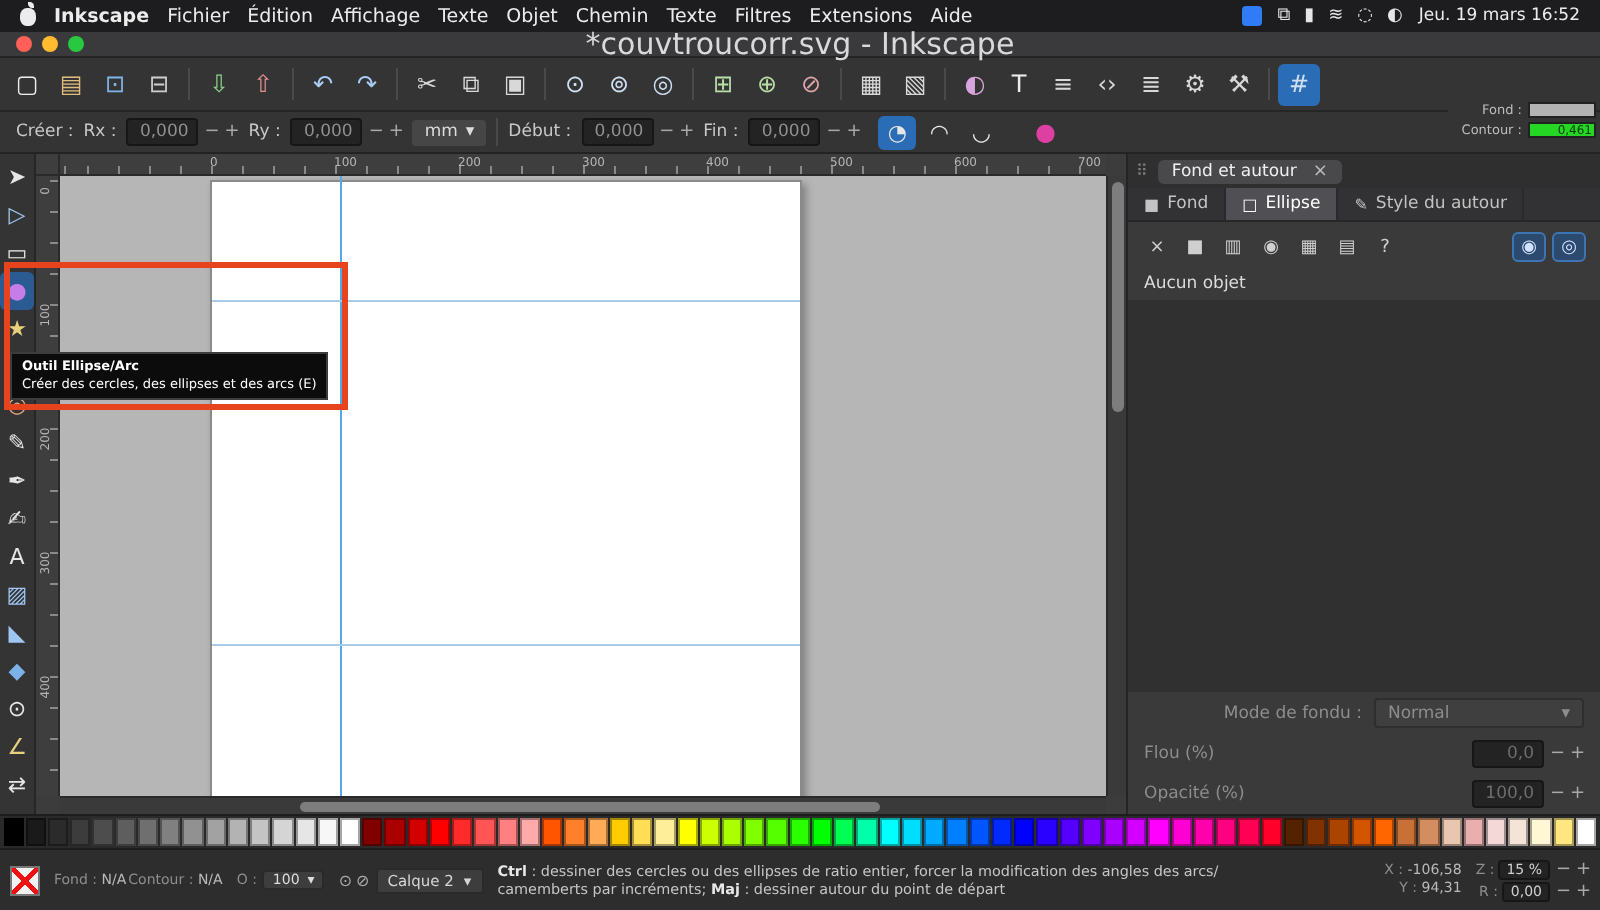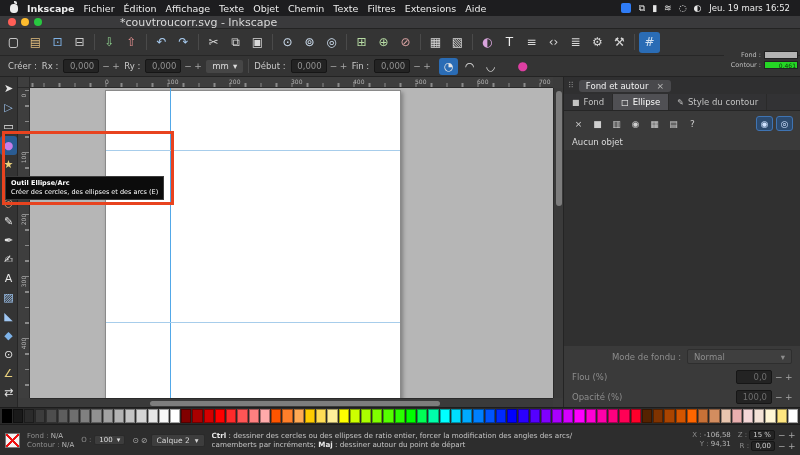--- a/index.html
+++ b/index.html
@@ -12,21 +12,21 @@
 .app-name{font-weight:bold}
 .menu-item{white-space:nowrap}
 .menubar-right{margin-left:auto;display:flex;align-items:center;gap:8px;font-size:8.5px}
 .status-icon{font-size:9px;color:#e6e6e6}
 .blue-app{width:10px;height:10px;border-radius:2px;background:#2f7cf6}
 
 .titlebar{height:13px;background:#3a3a3c;position:relative;display:flex;align-items:center;border-bottom:1px solid #232323}
 .traffic{display:flex;gap:5px;margin-left:8px}
 .tl{width:8px;height:8px;border-radius:50%}
 .tl.red{background:#ff5f57}.tl.yellow{background:#febc2e}.tl.green{background:#28c840}
-.title-text{position:absolute;left:120px;right:120px;text-align:left;font-size:11px;color:#d9d9d9;white-space:nowrap;overflow:hidden}
+.title-text{position:absolute;left:120px;right:120px;text-align:center;font-size:15px;color:#d9d9d9;white-space:nowrap;overflow:hidden}
 
 .commands{height:27px;background:#343434;border-bottom:1px solid #262626;display:flex;align-items:center;padding:0 3px;gap:1px}
 .tb-icon{width:21px;height:21px;border-radius:3px;display:flex;align-items:center;justify-content:center;font-size:12px;flex:0 0 auto}
 .tb-icon.active{background:#2a6cb5}
 .tb-sep{width:1px;height:16px;background:#4a4a4a;margin:0 3px;flex:0 0 auto}
 
 .tool-controls{height:21px;background:#343434;border-bottom:1px solid #232323;display:flex;align-items:center;gap:5px;padding:0 8px;font-size:8.5px;color:#c9c9c9}
 .tc-label{white-space:nowrap}
 .spin{display:inline-flex;align-items:center;gap:3px}
 .spin .val{background:#232323;border:1px solid #161616;border-radius:2px;color:#909090;font-size:8.5px;padding:1px 4px;min-width:36px;text-align:right}
@@ -87,21 +87,21 @@
 .dis-label{color:#8d8d8d}
 .blend-row .dis-label{margin-left:auto}
 .dd.disabled{background:#3f3f3f;border:1px solid #2e2e2e;color:#8d8d8d;width:105px;justify-content:space-between}
 .fs-row .spin{margin-left:auto}
 
 .palette{height:17px;background:#2a2a2a;display:flex;padding:1px;border-top:1px solid #1d1d1d}
 .swatch{flex:1;margin:0 .5px;border:1px solid rgba(0,0,0,.35)}
 
 .statusbar{height:31px;background:#2d2d2d;border-top:1px solid #1c1c1c;display:flex;align-items:center;gap:7px;padding:0 5px;font-size:7px;color:#b9b9b9}
 .no-style{width:15px;height:15px;background:#f2f2f2;border:1px solid #777;flex:0 0 auto;background-image:linear-gradient(45deg,transparent 43%,#e11 43% 57%,transparent 57%),linear-gradient(135deg,transparent 43%,#e11 43% 57%,transparent 57%)}
-.fs-ind{display:flex;flex-direction:column;gap:1px;line-height:8px;flex:0 0 auto}
+.fs-ind{display:flex;flex-direction:row;gap:1px;line-height:8px;flex:0 0 auto}
 .lab{color:#8e8e8e}
 .o-group,.layer-group{display:flex;align-items:center;gap:3px;flex:0 0 auto}
 .o-box{padding:0 4px;font-size:7px;background:#3d3d3d;border:1px solid #2a2a2a}
 .mini-icon{font-size:8px;color:#a9a9a9}
 .layer-dd{background:#3d3d3d;border:1px solid #2a2a2a;border-radius:2px;padding:1px 5px;display:flex;gap:5px;align-items:center;color:#d6d6d6;font-size:7.5px}
 .msg{flex:1;line-height:9px;font-size:7.2px;color:#c6c6c6;white-space:nowrap;overflow:hidden}
 .msg b{color:#e9e9e9}
 .msg-line{display:block}
 .coords{display:flex;flex-direction:column;line-height:9px;text-align:right;min-width:50px;flex:0 0 auto}
 .zr-group{display:flex;flex-direction:column;gap:1px;flex:0 0 auto}
@@ -344,21 +344,21 @@
         <span class="fs-tab">
           <span class="fs-tab-icon">■</span>
           <span>Fond</span>
         </span>
         <span class="fs-tab active">
           <span class="fs-tab-icon">□</span>
           <span>Ellipse</span>
         </span>
         <span class="fs-tab">
           <span class="fs-tab-icon">✎</span>
-          <span>Style du contour</span>
+          <span>Style du autour</span>
         </span>
       </div>
     <div class="paint-row">
       <span class="paint-buttons">
           <span class="paint-btn">×</span>
           <span class="paint-btn">■</span>
           <span class="paint-btn">▥</span>
           <span class="paint-btn">◉</span>
           <span class="paint-btn">▦</span>
           <span class="paint-btn">▤</span>

